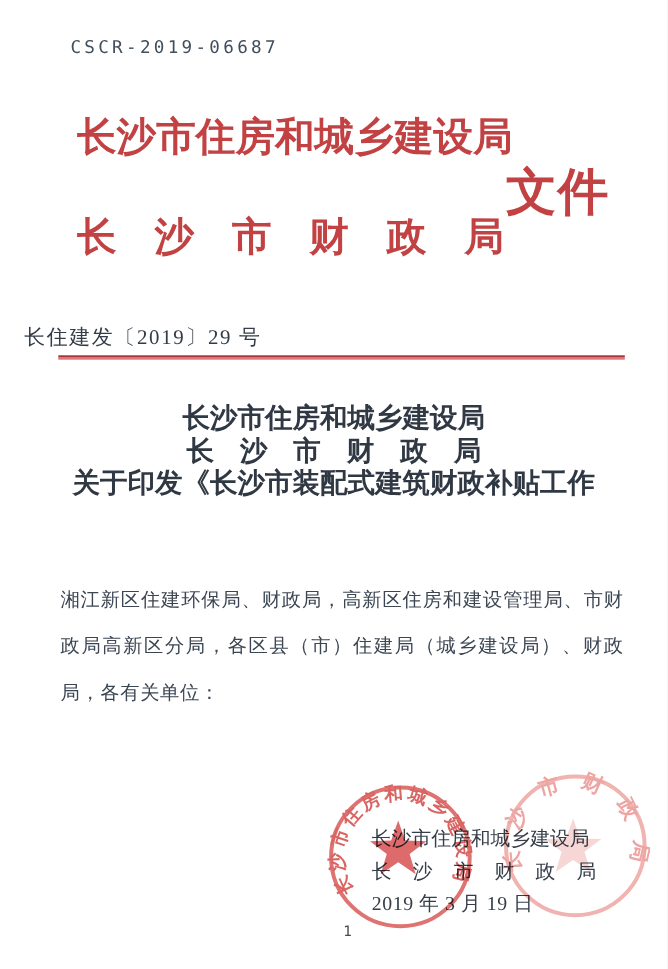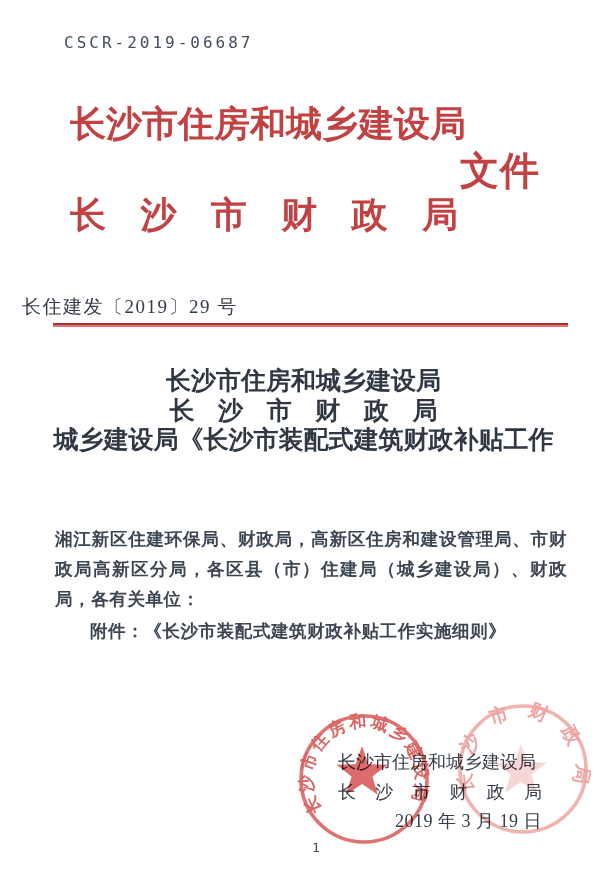--- a/index.html
+++ b/index.html
@@ -50,21 +50,21 @@
     color: var(--header-red);
   }
   .jline {
     text-align: justify;
     text-align-last: justify;
     text-justify: inter-character;
   }
   .header-docword {
     position: absolute;
     left: 460px; top: 144px;
-    font-size: 39px;
+    font-size: 46px;
     font-weight: bold;
     color: var(--header-red);
     letter-spacing: 1px;
     white-space: nowrap;
     text-align: right;
   }
   .doc-number {
     position: absolute;
     left: 0; top: 294px;
     width: 100%;
@@ -94,37 +94,36 @@
   .title .t-justify {
     width: 268px;
     margin: 0 auto;
     white-space: normal;
   }
   .body-text {
     position: absolute;
     left: 55px; top: 524px;
     width: 512px;
     font-size: 17.5px;
-    line-height: 30px;
+    line-height: 42px;
     letter-spacing: 0.6px;
     color: var(--body-ink);
     text-align: justify;
-    font-weight: bold;
   }
   .body-text p { margin-bottom: 2px; }
   .body-text p.indent { text-indent: 2em; }
   .signature {
     position: absolute;
     left: 338px; top: 748px;
     width: 204px;
     font-size: 18px;
     line-height: 29.5px;
     color: #353e49;
   }
-  .signature .s-date { text-align: right; letter-spacing: 0.5px; }
+  .signature .s-date { text-align: left; letter-spacing: 0.5px; }
   .seal {
     position: absolute;
     mix-blend-mode: multiply;
     pointer-events: none;
   }
   .seal-1 { left: 296px; top: 711px; opacity: 0.88; }
   .seal-2 { left: 455px; top: 701px; opacity: 0.72; }
   .seal text {
     font-family: "Liberation Serif", "DejaVu Serif", serif;
     font-weight: bold;
@@ -152,26 +151,25 @@
   <div class="header-org2 jline">长沙市财政局</div>
   <div class="header-docword">文件</div>
 
   <div class="doc-number">长住建发〔2019〕29 号</div>
 
   <div class="red-rule"></div>
 
   <div class="title">
     <div class="t-line">长沙市住房和城乡建设局</div>
     <div class="t-justify jline">长沙市财政局</div>
-    <div class="t-line">城乡建设局《长沙市装配式建筑财政补贴工作</div>
+    <div class="t-line">关于印发《长沙市装配式建筑财政补贴工作</div>
   </div>
 
   <div class="body-text">
     <p>湘江新区住建环保局、财政局，高新区住房和建设管理局、市财政局高新区分局，各区县（市）住建局（城乡建设局）、财政局，各有关单位：</p>
-    <p class="indent">附件：《长沙市装配式建筑财政补贴工作实施细则》</p>
   </div>
 
   <div class="signature">
     <div>长沙市住房和城乡建设局</div>
     <div class="jline">长沙市财政局</div>
     <div class="s-date">2019 年 3 月 19 日</div>
   </div>
 
   <svg class="seal seal-1" width="136" height="136" viewBox="0 0 136 136">
     <defs>

